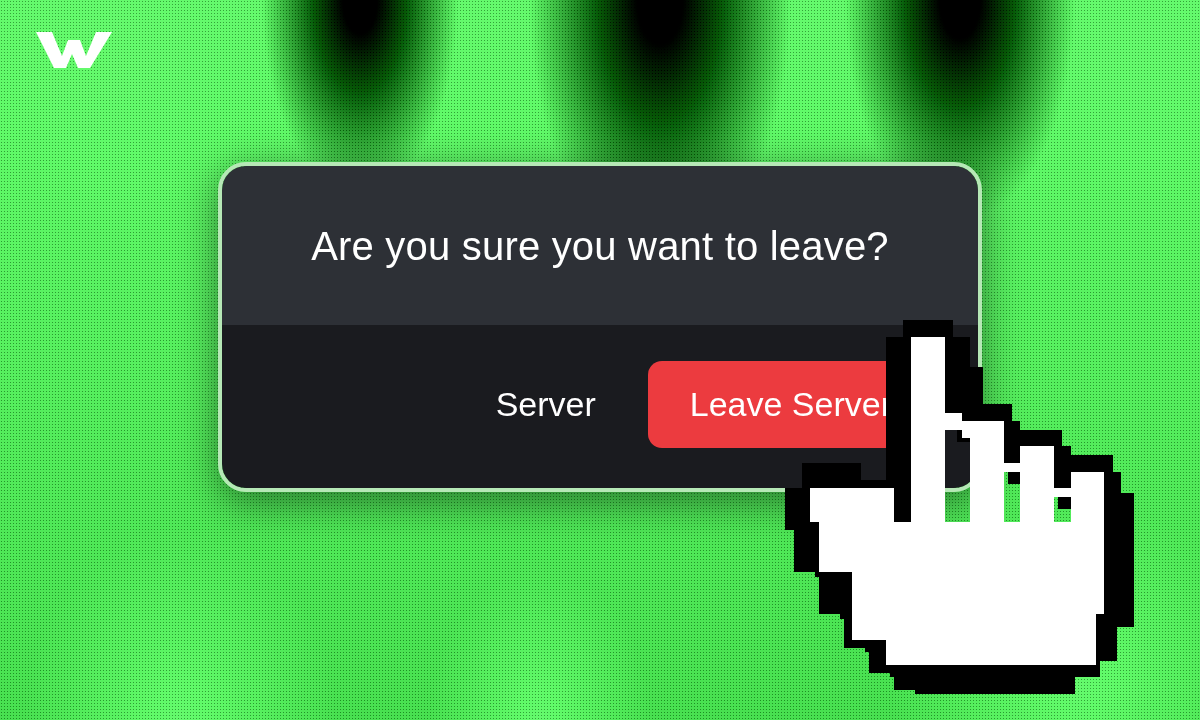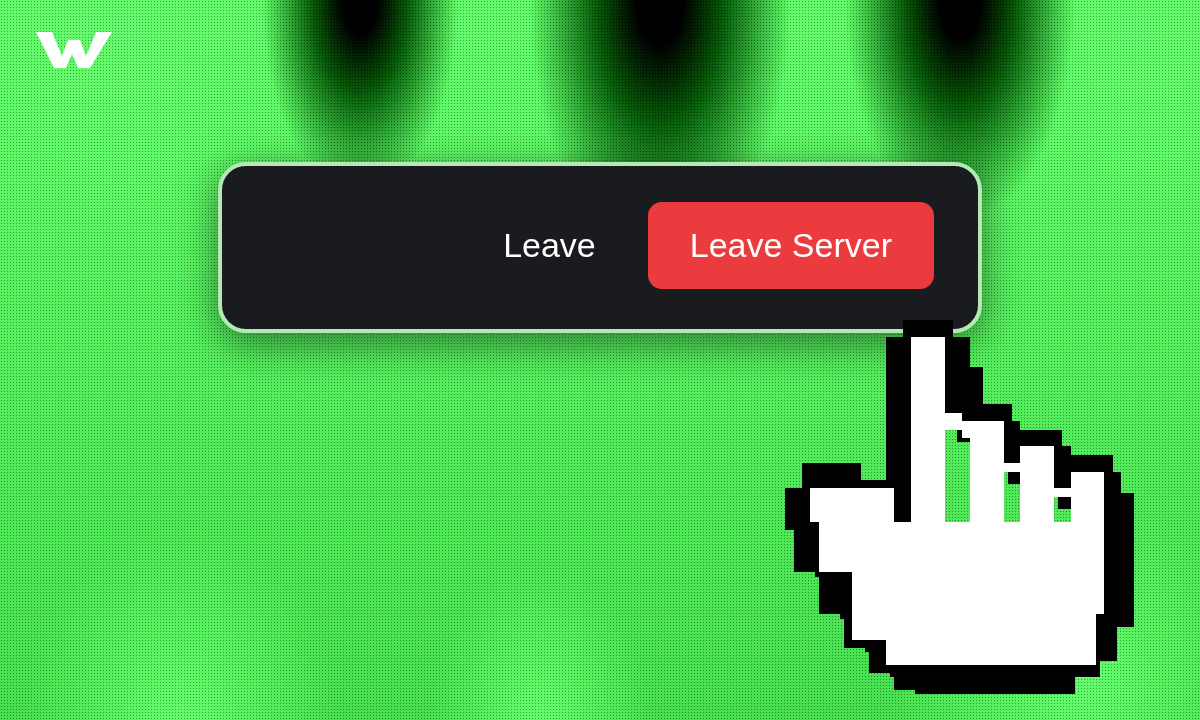--- a/index.html
+++ b/index.html
@@ -115,22 +115,25 @@
 <div class="scene">
   <div class="texture"></div>
 
   <div class="logo">
     <svg viewBox="0 0 78 44">
       <path d="M2 6 L18 6 L28 30 L34 14 L46 14 L52 30 L62 6 L78 6 L56 42 L44 42 L38 28 L32 42 L20 42 Z" fill="#ffffff"></path>
     </svg>
   </div>
 
   <div class="modal">
+    <div class="modal-top">
+      <div class="modal-title">Are you sure you want to leave?</div>
+    </div>
     <div class="modal-bottom">
-      <button class="btn-cancel">Leave</button>
+      <button class="btn-cancel">Server</button>
       <button class="btn-leave">Leave Server</button>
     </div>
   </div>
 
   <div class="cursor">
     <svg viewBox="0 0 100 100" shape-rendering="crispEdges">
       <g transform="translate(3,3)">
         <g fill="#000">
           <rect x="36" y="4" width="10" height="6"></rect>
           <rect x="32" y="10" width="6" height="40"></rect>

